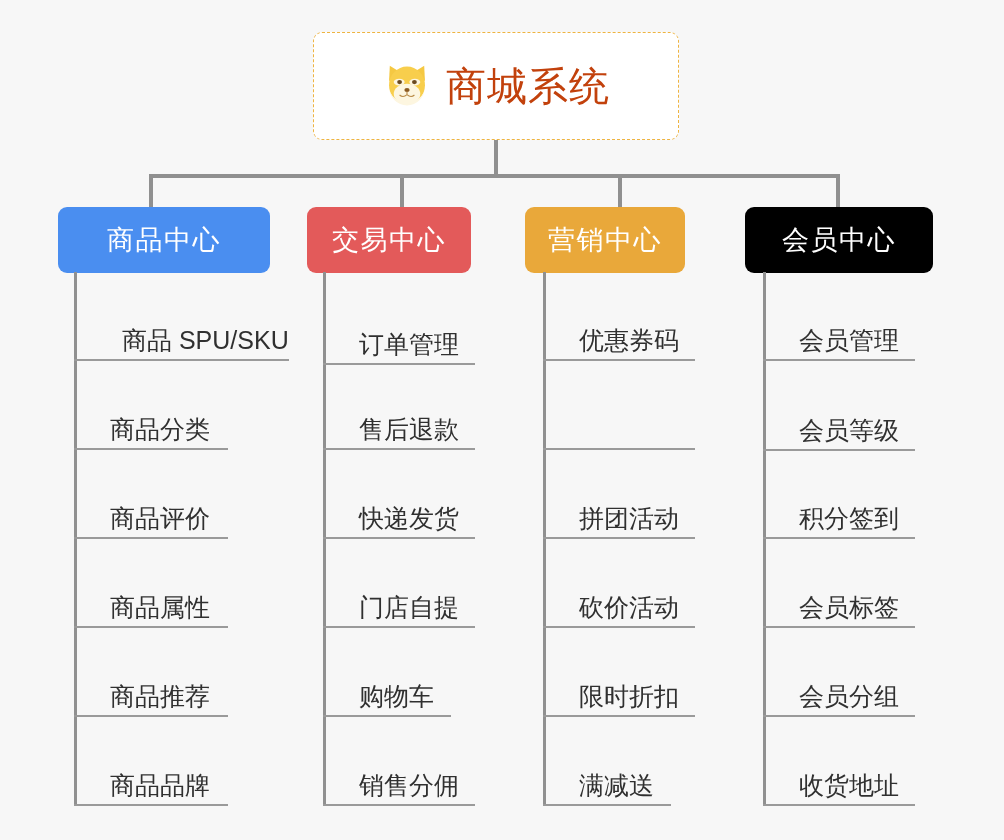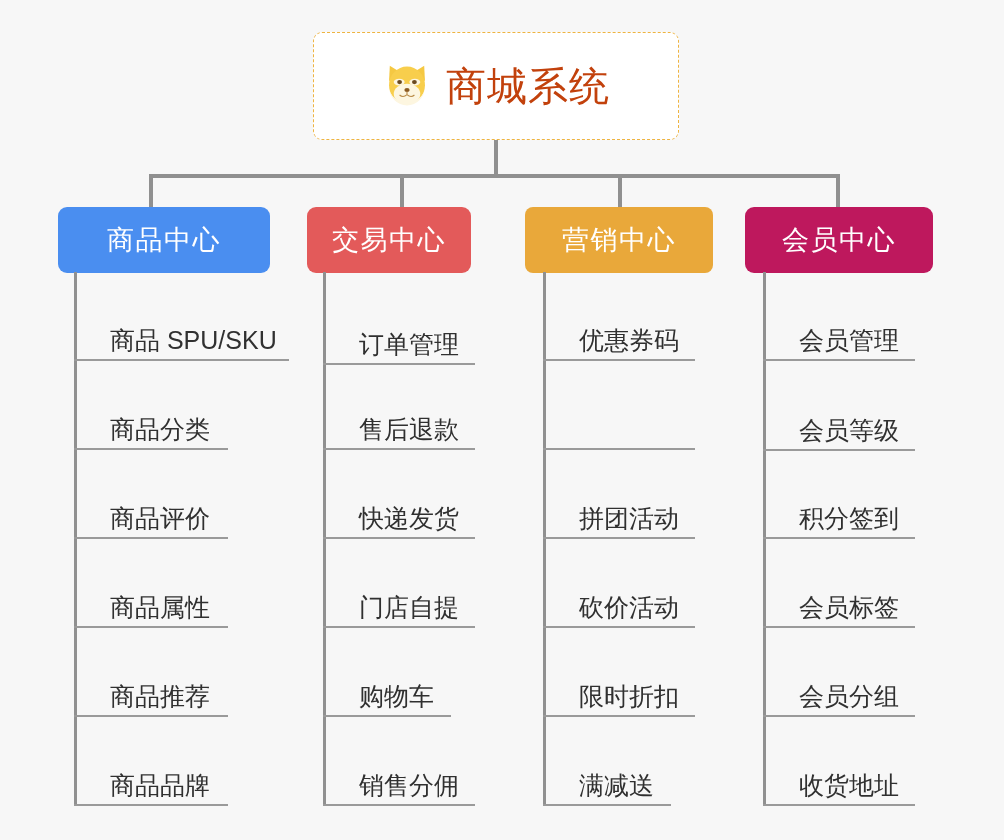--- a/index.html
+++ b/index.html
@@ -151,30 +151,30 @@
   <div class="conn conn-v" style="left:400px; top:174px; height:35px;"></div>
   <div class="conn conn-v" style="left:618px; top:174px; height:35px;"></div>
   <div class="conn conn-v" style="left:836px; top:174px; height:35px;"></div>
 
   <div class="branch-head" style="left:58px; top:207px; width:212px; background:#4a8ef0;">
     <span>商品中心</span>
   </div>
   <div class="branch-head" style="left:307px; top:207px; width:164px; background:#e35a5a;">
     <span>交易中心</span>
   </div>
-  <div class="branch-head" style="left:525px; top:207px; width:188px; background:#e9a83a;border-radius:8px;">
+  <div class="branch-head" style="left:525px; top:207px; width:160px; background:#e9a83a;">
     <span>营销中心</span>
   </div>
-  <div class="branch-head" style="left:745px; top:207px; width:188px; background:#be185d;">
+  <div class="branch-head" style="left:745px; top:207px; width:188px; background:#000000;">
     <span>会员中心</span>
   </div>
 
   <div class="leaf-col" style="left:74px;">
     <div class="leaf-spine" style="height:534px;"></div>
-    <div class="leaf-item" style="top:0px;">
+    <div class="leaf-item" style="top:0px;padding-left:12px;">
       <div class="leaf-underline" style="width:215px;"></div>
       <span class="leaf-label">商品 SPU/SKU</span>
     </div>
     <div class="leaf-item" style="top:89px;">
       <div class="leaf-underline" style="width:154px;"></div>
       <span class="leaf-label">商品分类</span>
     </div>
     <div class="leaf-item" style="top:178px;">
       <div class="leaf-underline" style="width:154px;"></div>
       <span class="leaf-label">商品评价</span>

